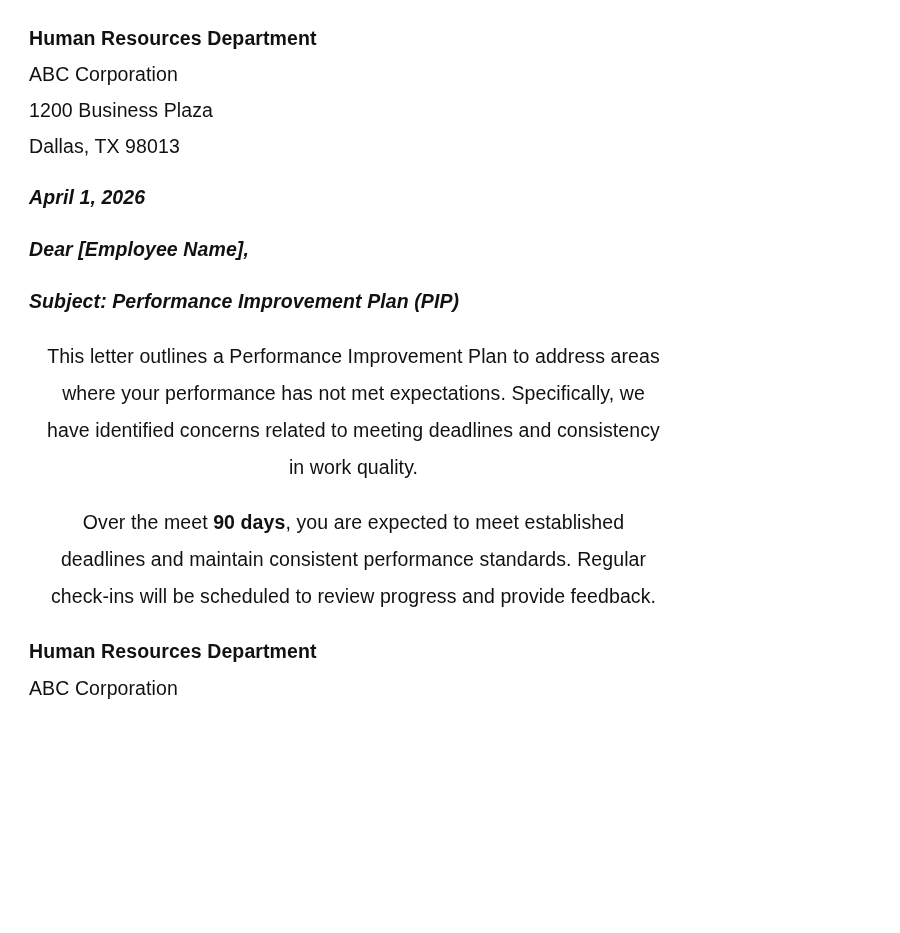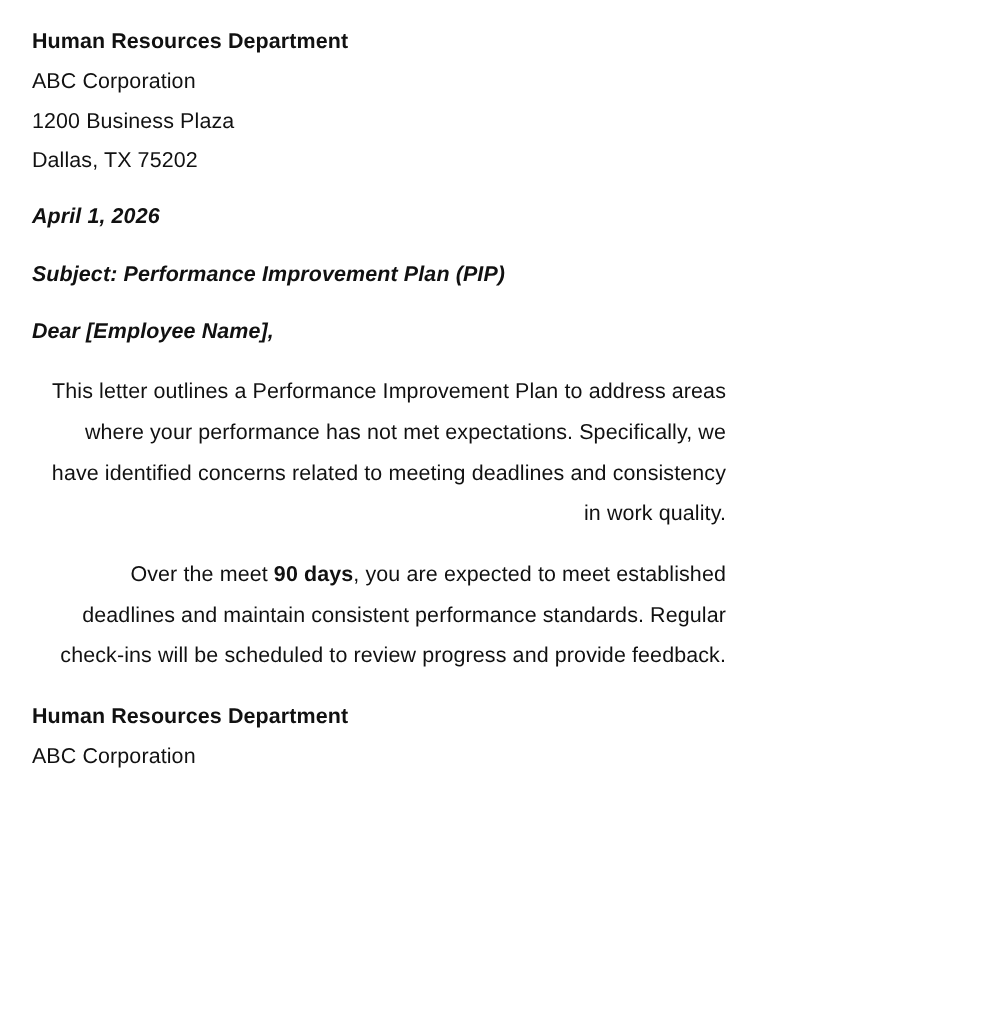--- a/index.html
+++ b/index.html
@@ -46,21 +46,21 @@
 
   
   .addr-block .line { line-height: 36px; }
 
   
   .para {
     font-size: 19.5px;
     line-height: 37px;
     letter-spacing: 0.1px;
     max-width: 832px;
-    text-align: right;
+    text-align: center;
     margin: 18px;
   }
   .body-block { margin-top: 18px; }
   .body-block + .body-block { margin-top: 18px; }
 
   .para b, .para strong {
     font-weight: 700;
   }
 
   .sig-block { margin-top: 18px; }
@@ -68,34 +68,34 @@
 </style>
 </head>
 <body>
 
 <div class="page">
 
   <div class="block addr-block">
     <div class="line bold">Human Resources Department</div>
     <div class="line">ABC Corporation</div>
     <div class="line">1200 Business Plaza</div>
-    <div class="line">Dallas, TX 75202</div>
+    <div class="line">Dallas, TX 98013</div>
   </div>
 
   <div class="block">
     <div class="line bold">April 1, 2026</div>
   </div>
 
 
   <div class="block">
-    <div class="line bold">Subject: Performance Improvement Plan (PIP)</div>
+    <div class="line bold">Dear [Employee Name],</div>
   </div>
 
   <div class="block">
-    <div class="line bold">Dear [Employee Name],</div>
+    <div class="line bold">Subject: Performance Improvement Plan (PIP)</div>
   </div>
 
   <div class="body-block">
     <p class="para">This letter outlines a Performance Improvement Plan to address areas where your performance has not met expectations. Specifically, we have identified concerns related to meeting deadlines and consistency in work quality.</p>
   </div>
 
   <div class="body-block">
     <p class="para"><span>Over the meet </span><b>90 days</b><span>, you are expected to meet established deadlines and maintain consistent performance standards. Regular check-ins will be scheduled to review progress and provide feedback.</span></p>
   </div>
 

